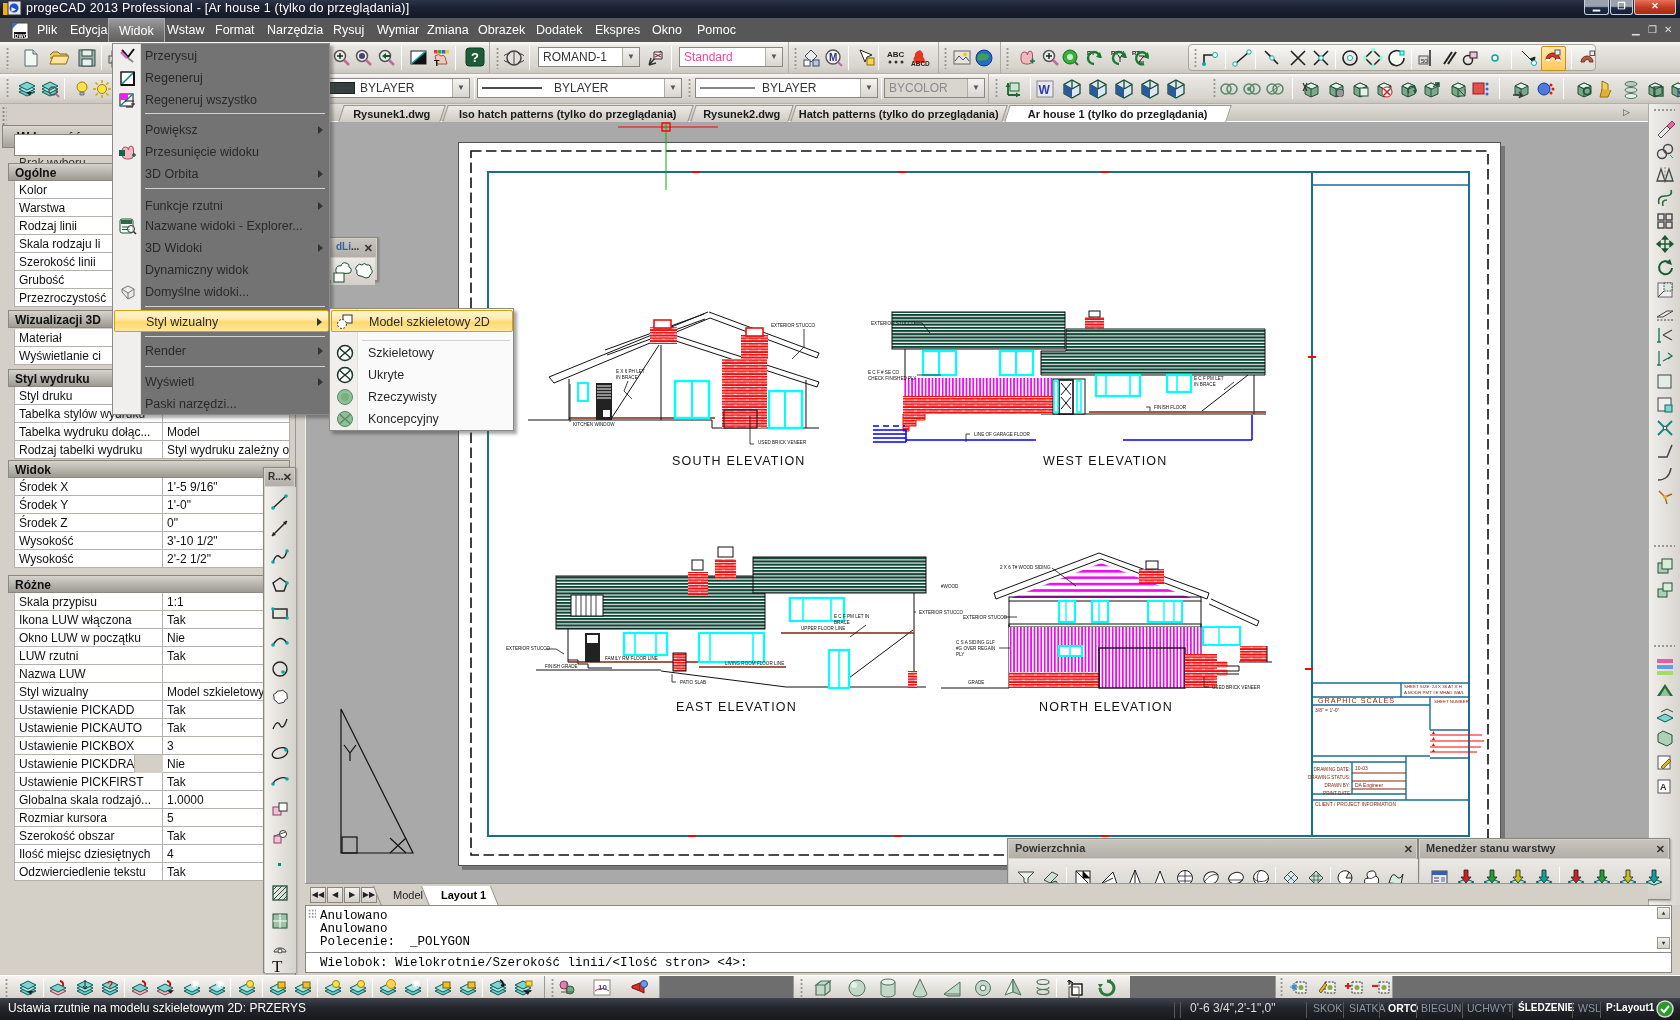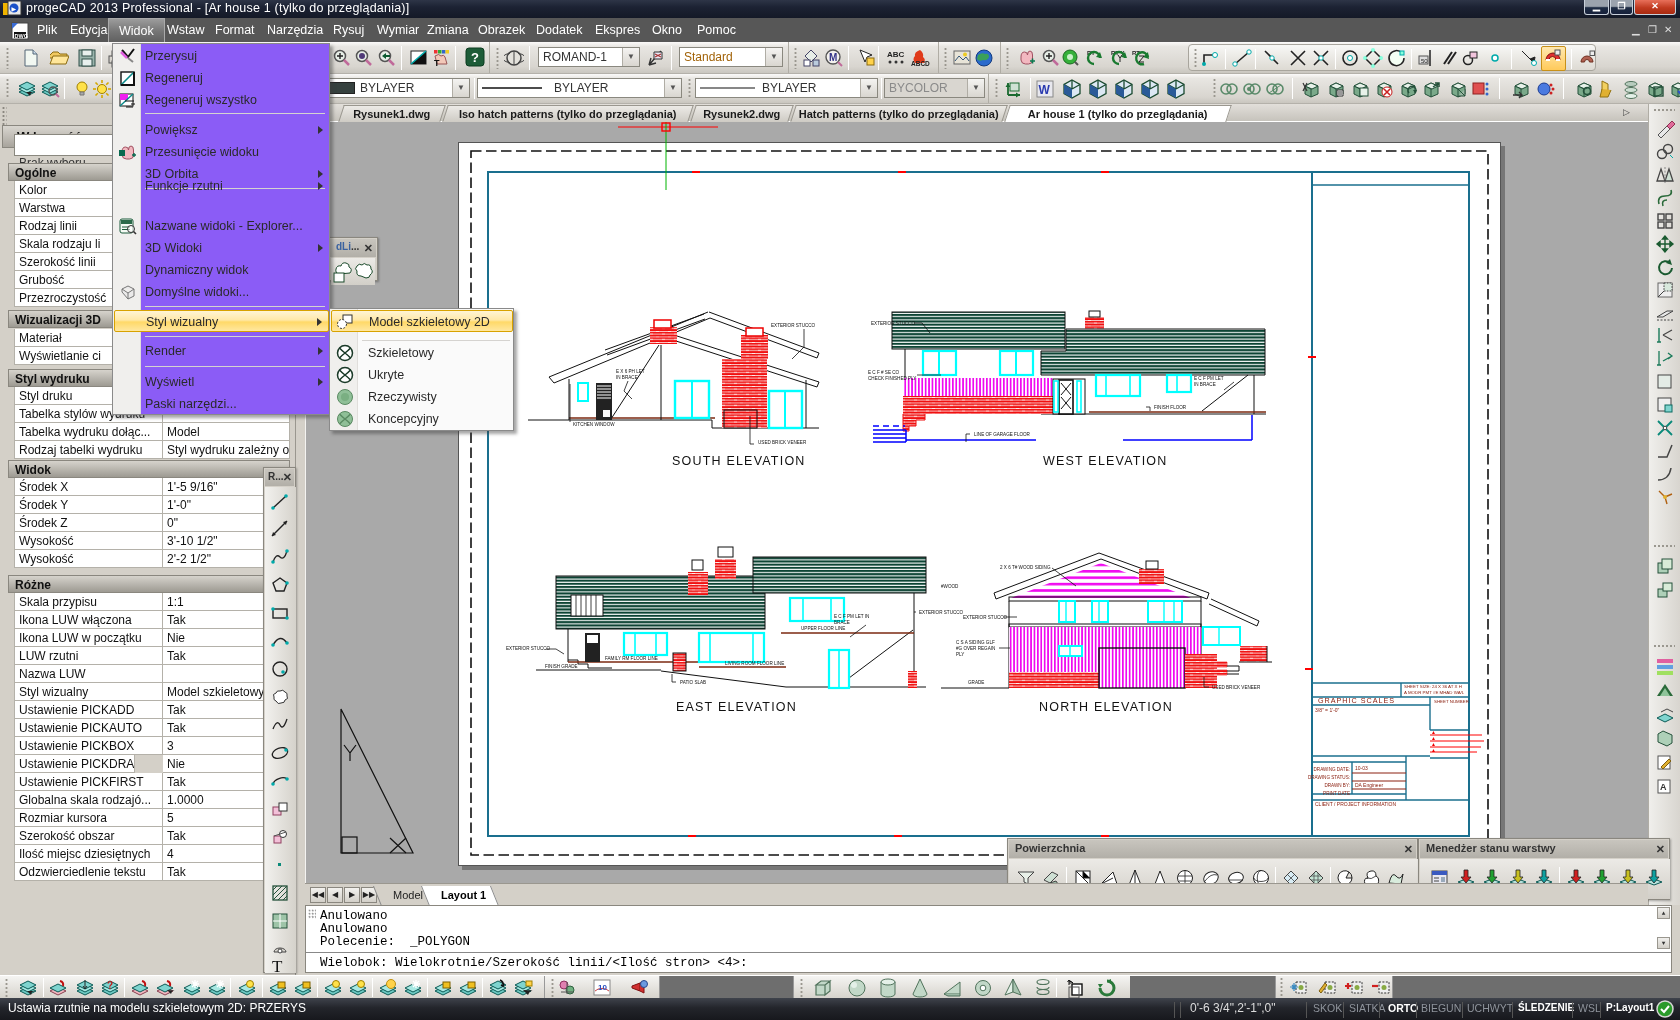--- a/index.html
+++ b/index.html
@@ -53,21 +53,21 @@
 
 #cmd{left:305px;top:905px;width:1367px;height:68px;background:#fff;border:1px solid #8a877f;font-family:"Liberation Mono",monospace;font-size:12.5px;color:#000;}
 #cmd .ln{position:absolute;left:14px;white-space:pre;}
 
 #btb{left:0;top:975px;width:1680px;height:23px;overflow:hidden;background:linear-gradient(180deg,#f5f4f2,#d5d2cb);border-top:1px solid #fff;}
 
 #status{left:0;top:998px;width:1680px;height:22px;background:linear-gradient(180deg,#3f434c,#23252b 45%,#17181d);color:#eee;font-size:12px;}
 #status .fld{position:absolute;top:4px;color:#8f949c;font-size:10.5px;}
 #status .on{color:#fff;}
 
-#menu{left:112px;top:43px;width:218px;height:372px;background:#8b5cf6;border:1px solid #8a8a8a;box-shadow:3px 3px 3px rgba(60,60,60,.45);font-size:12.5px;color:#2a2a2a;}
+#menu{left:112px;top:43px;width:218px;height:372px;background:#737373;border:1px solid #8a8a8a;box-shadow:3px 3px 3px rgba(60,60,60,.45);font-size:12.5px;color:#2a2a2a;}
 #menu .strip{position:absolute;left:0;top:0;width:28px;height:100%;background:#f0efed;border-right:1px solid #e0dedb;}
 .mrow{position:absolute;left:1px;width:215px;height:22px;line-height:22px;}
 .mrow .t{position:absolute;left:31px;top:0;}
 .mrow .sub{position:absolute;right:6px;top:7px;width:0;height:0;border-left:5px solid #333;border-top:4px solid transparent;border-bottom:4px solid transparent;}
 .msep{position:absolute;left:32px;width:180px;height:1px;background:#d5d3d0;}
 .hl{background:linear-gradient(180deg,#fff5d5,#ffe8a8 45%,#ffd968 55%,#ffe7a0);border:1px solid #d8a200;border-radius:2px;}
 #submenu{left:329px;top:308px;width:185px;height:123px;background:#fafafa;border:1px solid #8a8a8a;box-shadow:3px 3px 3px rgba(60,60,60,.45);font-size:12.5px;color:#2a2a2a;}
 #submenu .strip{position:absolute;left:0;top:0;width:28px;height:100%;background:#f0efed;border-right:1px solid #e0dedb;}
 .srow{position:absolute;left:1px;width:182px;height:22px;line-height:22px;}
 .srow .t{position:absolute;left:37px;top:0;}
@@ -269,21 +269,21 @@
       <span class="lbl">ROMAND-1</span>
       <span class="arr">▼</span>
     </div>
   <svg class="ticon" style="left:646px;top:6px">
       <path d="M3 17 L15 3 M3 17 L10 15 M3 17 L5 10" stroke="#333" stroke-width="1.4" fill="none"></path>
       <path d="M8 4 h8 v7 h-8 z" fill="#e8e8f4" stroke="#333"></path>
       <path d="M9 6 l6 3 m-6 0 l6 -3" stroke="#a33" stroke-width="1.2"></path>
     </svg>
   <div class="vsep" style="left:671px;top:4px;height:24px"></div>
   <div class="combo" style="left:679px;top:5px;width:104px">
-      <span class="lbl" style="color:#a16207">Standard</span>
+      <span class="lbl" style="color:#ec4899">Standard</span>
       <span class="arr">▼</span>
     </div>
   <div style="position:absolute;left:788px;top:0;width:1px;height:32px;background:#b0ada5"></div>
   <div class="grip" style="left:794px;top:5px;height:22px"></div>
   <svg class="ticon" style="left:801px;top:6px">
       <path d="M10 2 l6 6 l-6 6 l-6 -6 z" fill="#e8eee8" stroke="#446"></path>
       <rect x="3" y="12" width="6" height="6" fill="#fff" stroke="#446"></rect>
       <rect x="12" y="12" width="6" height="6" fill="#bcd" stroke="#446"></rect>
     </svg>
   <svg class="ticon" style="left:824px;top:6px">
@@ -697,21 +697,21 @@
   <div class="pcat" style="top:471px">Różne</div>
   <div class="prow" style="top:489px">
       <div class="l" style="left:14px;width:149px">Skala przypisu</div>
       <div class="v" style="left:163px;width:127px">1:1</div>
     </div>
   <div class="prow" style="top:507px">
       <div class="l" style="left:14px;width:149px">Ikona LUW włączona</div>
       <div class="v" style="left:163px;width:127px">Tak</div>
     </div>
   <div class="prow" style="top:525px">
-      <div class="l" style="left:14px;width:149px">Ikona LUW w początku</div>
+      <div class="l" style="left:14px;width:149px">Okno LUW w początku</div>
       <div class="v" style="left:163px;width:127px">Nie</div>
     </div>
   <div class="prow" style="top:543px">
       <div class="l" style="left:14px;width:149px">LUW rzutni</div>
       <div class="v" style="left:163px;width:127px">Tak</div>
     </div>
   <div class="prow" style="top:561px">
       <div class="l" style="left:14px;width:149px">Nazwa LUW</div>
       <div class="v" style="left:163px;width:127px"></div>
     </div>
@@ -1609,21 +1609,21 @@
       <span class="sub"></span>
     </div>
   <div class="mrow" style="top:97px">
       <span class="t">Przesunięcie widoku</span>
     </div>
   <div class="mrow" style="top:119px">
       <span class="t">3D Orbita</span>
       <span class="sub"></span>
     </div>
   <div class="msep" style="top:144px"></div>
-  <div class="mrow" style="top:131px">
+  <div class="mrow" style="top:151px">
       <span class="t">Funkcje rzutni</span>
       <span class="sub"></span>
     </div>
   <div class="mrow" style="top:171px">
       <span class="t">Nazwane widoki - Explorer...</span>
     </div>
   <div class="mrow" style="top:193px">
       <span class="t">3D Widoki</span>
       <span class="sub"></span>
     </div>

